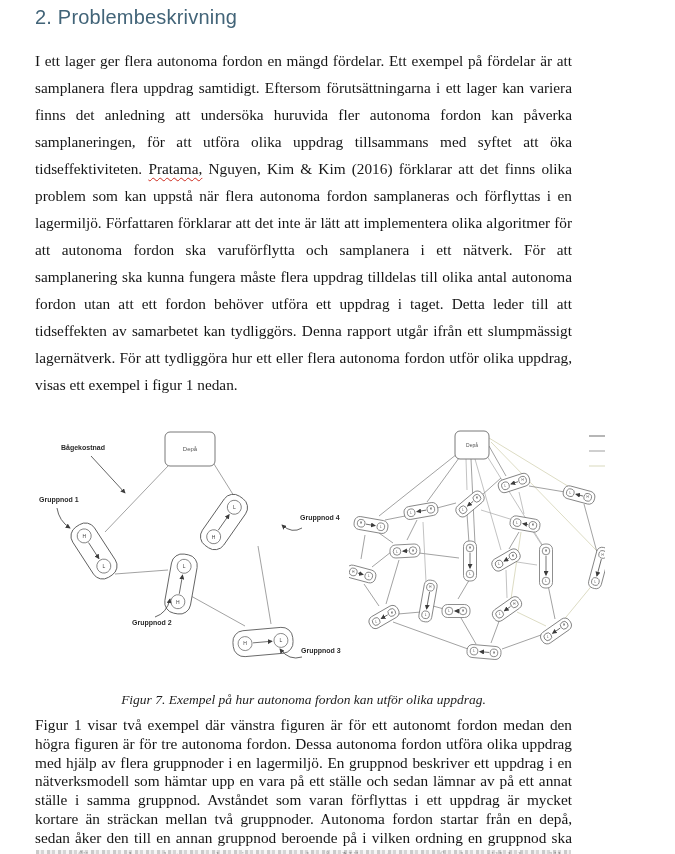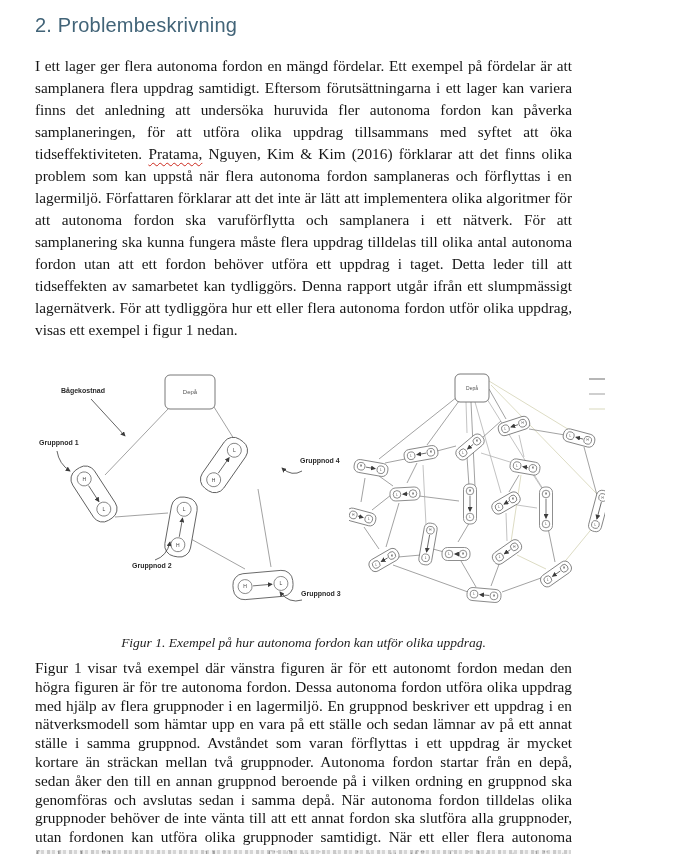--- a/index.html
+++ b/index.html
@@ -1,27 +1,27 @@
 <!DOCTYPE html>
 <html style="--squiggle: #cc2a1e;"><head>
 <meta charset="utf-8">
 <style>
   html,body{margin:0;padding:0;background:#ffffff;}
   .page{
     width:605px;height:854px;box-sizing:border-box;
-    padding:12px 33px 0 35px;overflow:hidden;position:relative;
+    padding:4px 33px 0 35px;overflow:hidden;position:relative;
     background:#ffffff;font-family:"Liberation Serif",serif;
   }
   .heading{
     font-family:"Liberation Sans",sans-serif;
     font-weight:400;font-size:20px;letter-spacing:.2px;
     margin:2px 0 18px 0;
   }
   p.body{
-    font-size:15.3px;line-height:22px;text-align:justify;
+    font-size:15.3px;line-height:27px;text-align:justify;
     color:#151515;margin:0;
   }
   #para1{margin-bottom:18px;}
   #para2{line-height:18.8px;margin-top:8px;}
   .sq{
     text-decoration-line:underline;
     text-decoration-style:wavy;
     text-decoration-color:var(--squiggle,#cc2a1e);
     text-decoration-thickness:1px;
     text-underline-offset:2.5px;
@@ -309,18 +309,18 @@
             <text x="259" y="36.6" font-size="4.5" font-family="&quot;Liberation Sans&quot;,sans-serif" fill="#444">Autonomt fordon 2</text>
           </g>
           <g>
             <line x1="240" y1="50" x2="256" y2="50" stroke="#dddcc4" stroke-width="1.1"></line>
             <text x="259" y="51.6" font-size="4.5" font-family="&quot;Liberation Sans&quot;,sans-serif" fill="#444">Autonomt fordon 3</text>
           </g>
         </g>
       </svg>
   </div>
 
-  <div class="fig-caption">Figur 1. Exempel på hur autonoma fordon kan utför olika uppdrag.</div>
+  <div class="fig-caption">Figur 7. Exempel på hur autonoma fordon kan utför olika uppdrag.</div>
 
   <p class="body" id="para2"><span>Figur 1 visar två exempel där vänstra figuren är för ett autonomt fordon medan den högra figuren är för tre autonoma fordon. Dessa autonoma fordon utföra olika uppdrag med hjälp av flera gruppnoder i en lagermiljö. En gruppnod beskriver ett uppdrag i en nätverksmodell som hämtar upp en vara på ett ställe och sedan lämnar av på ett annat ställe i samma gruppnod. Avståndet som varan förflyttas i ett uppdrag är mycket kortare än sträckan mellan två gruppnoder. Autonoma fordon startar från en depå, sedan åker den till en annan gruppnod beroende på i vilken ordning en gruppnod ska genomföras och avslutas sedan i samma depå. När autonoma fordon tilldelas olika gruppnoder behöver de inte vänta till att ett annat fordon ska slutföra alla gruppnoder, utan fordonen kan utföra olika gruppnoder samtidigt.  När ett eller flera autonoma fordon besöker en gruppnod kommer förflyttningen inte att utföras fysiskt av typ hämta upp (H) och lämna av (L) som ett traditionellt lager, utan förflyttning av uppdrag sker inom gruppnoden på grund av att jämnfördelning av antalet uppdrag inte kommer att fungera när antalet autonoma fordon ökar. När ett autonomt fordon passerar en gruppnod betyder det att den har genomfört tidigare gruppnod. Genom att </span><span class="sq">jämnfördela</span><span> uppdrag</span></p>
 
   <div class="next-line-clip"></div>
 </div>
 
 </body></html>

